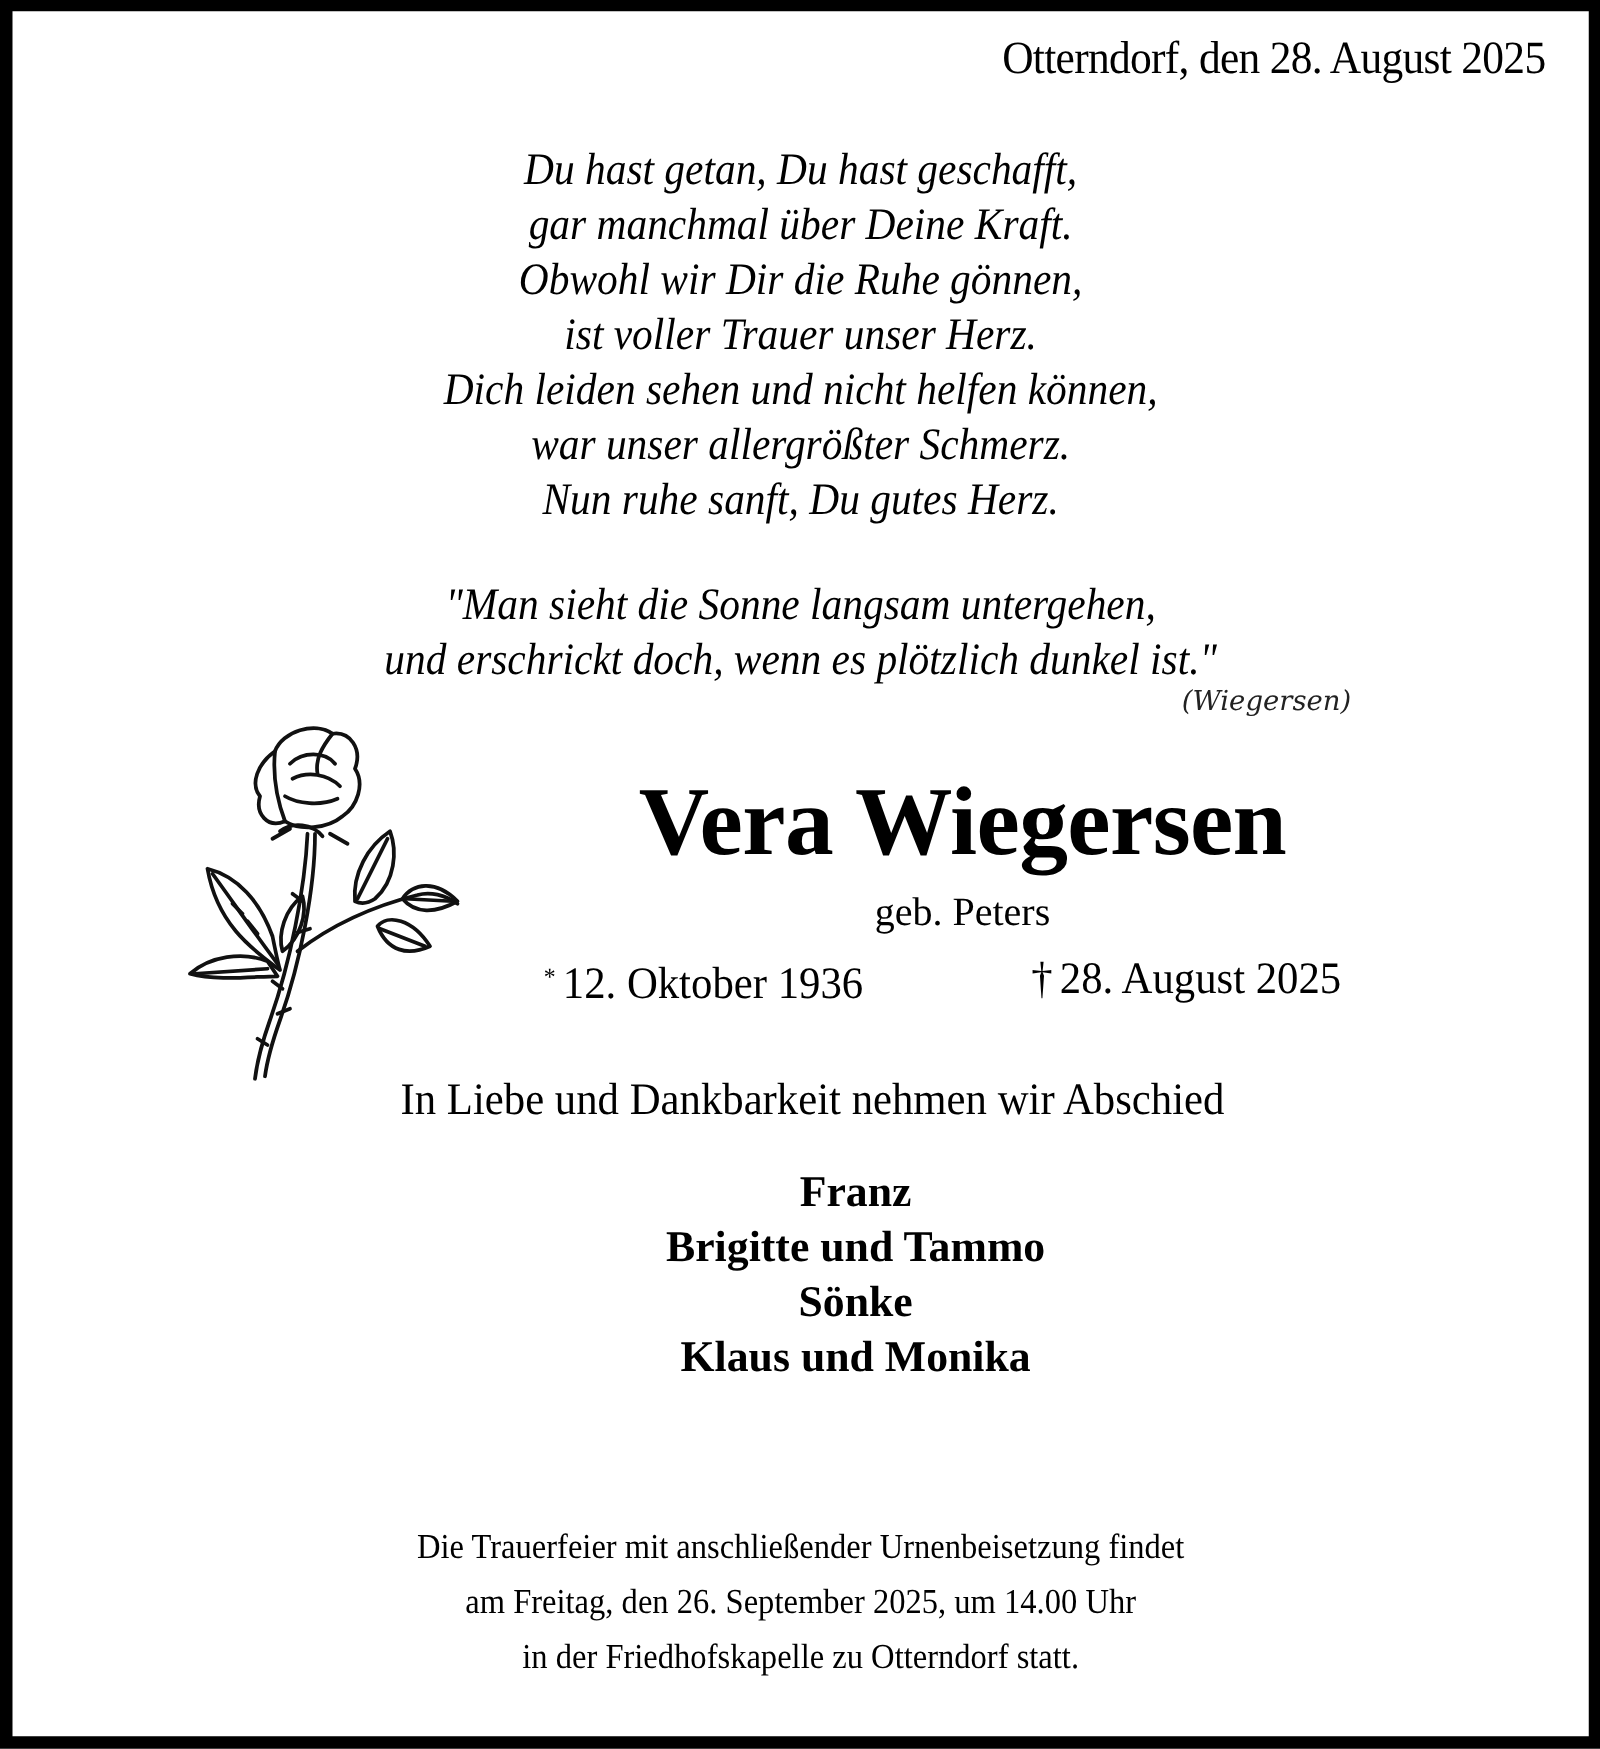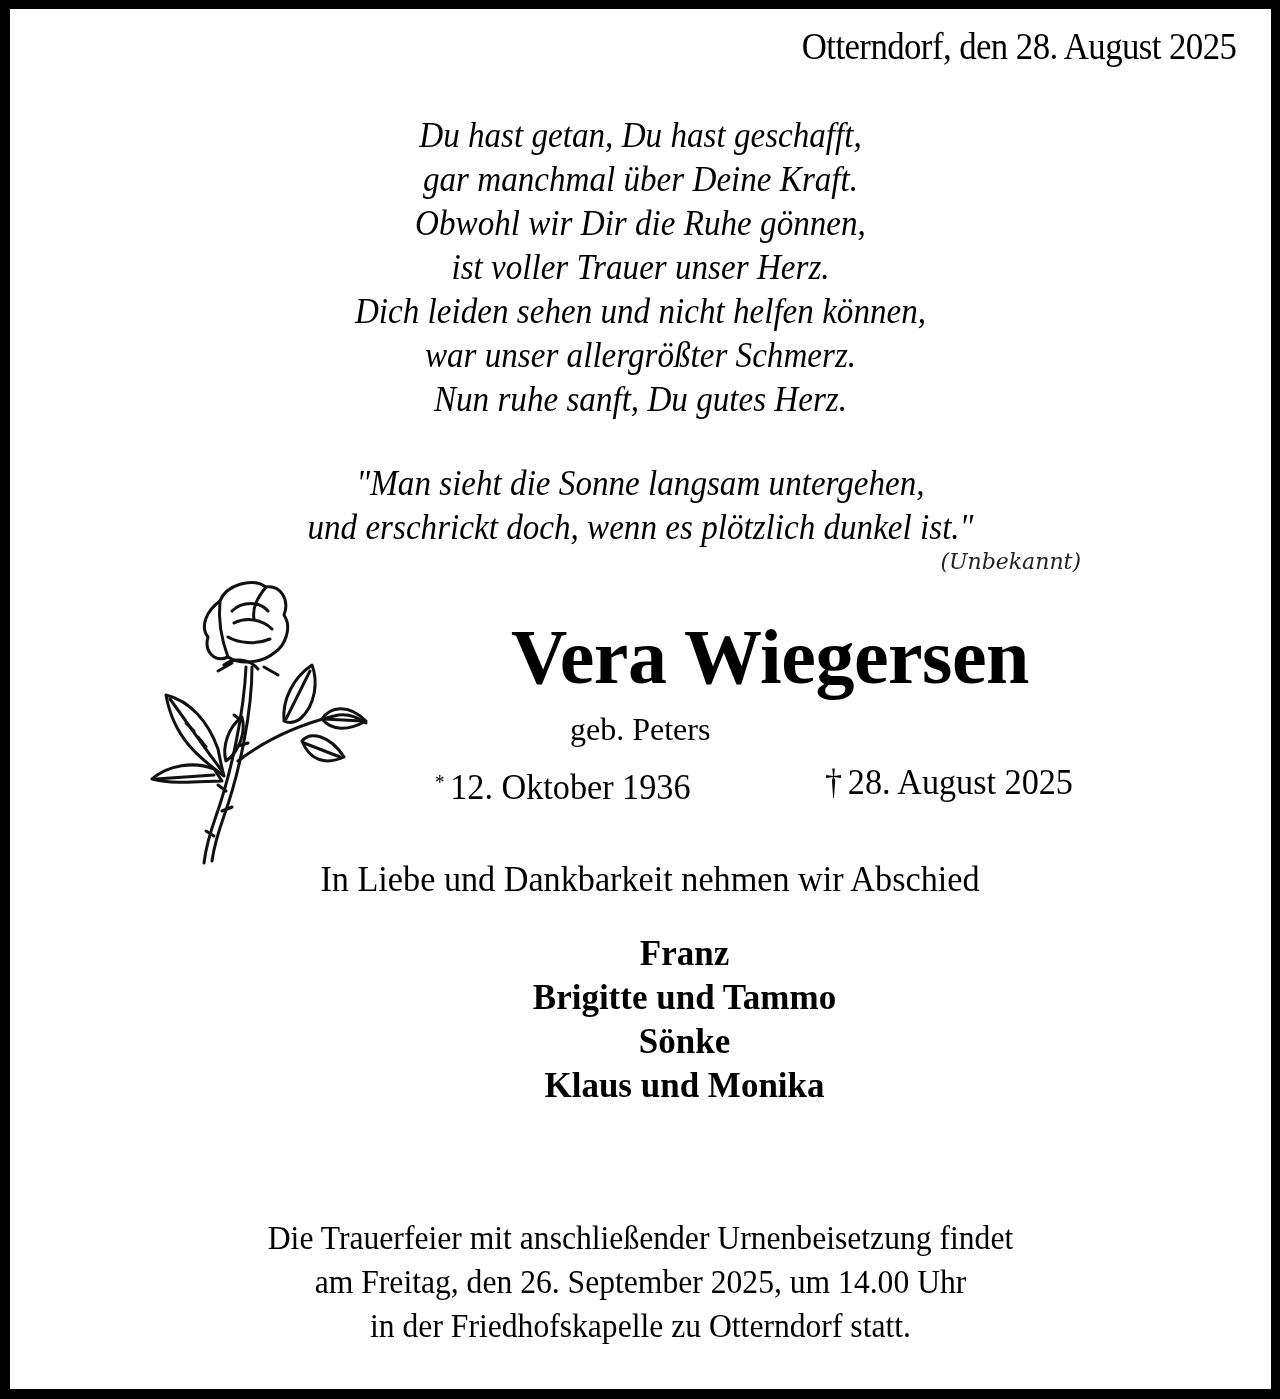--- a/index.html
+++ b/index.html
@@ -82,20 +82,21 @@
       text-align: center;
       font-weight: bold;
       font-size: 78px;
       line-height: 100px;
       letter-spacing: -0.5px;
     }
     .maiden {
       left: 560px;
       width: 400px;
       top: 700px;
+      text-align: center;
       font-size: 32px;
       line-height: 40px;
     }
     .born {
       left: 425px;
       top: 748px;
       font-size: 36px;
       line-height: 50px;
       transform: scaleX(0.95);
       transform-origin: left center;
@@ -136,21 +137,21 @@
       padding-left: 44px;
     }
     .mourners .line {
       display: block;
     }
     .ceremony {
       left: 0;
       width: 1261px;
       top: 1207px;
       text-align: center;
-      font-size: 34px;
+      font-size: 28px;
       line-height: 44px;
     }
     .ceremony .line {
       display: block;
       transform: scaleX(0.93);
     }
   </style>
 </head>
 <body>
 
@@ -165,21 +166,21 @@
     <span class="line">ist voller Trauer unser Herz.</span>
     <span class="line">Dich leiden sehen und nicht helfen können,</span>
     <span class="line">war unser allergrößter Schmerz.</span>
     <span class="line">Nun ruhe sanft, Du gutes Herz.</span>
   </div>
 
   <div class="abs quote">
     <span class="line">"Man sieht die Sonne langsam untergehen,</span>
     <span class="line">und erschrickt doch, wenn es plötzlich dunkel ist."</span>
   </div>
-  <div class="abs quote-author">(Unbekannt)</div>
+  <div class="abs quote-author">(Wiegersen)</div>
 
   <div class="abs rose">
     <svg width="240" height="300" viewBox="0 0 240 300" fill="none" stroke="#111" stroke-width="3" stroke-linecap="round" stroke-linejoin="round">
 
       <path d="M86 30 C 92 14, 118 6, 132 16 C 146 14, 156 28, 150 44 C 158 56, 152 74, 140 82 C 128 92, 106 94, 94 86 C 80 92, 70 80, 74 66 C 66 56, 72 40, 86 30 Z"></path>
       <path d="M98 40 C 108 30, 126 30, 134 40"></path>
       <path d="M100 52 C 112 46, 128 48, 138 58"></path>
       <path d="M94 66 C 104 72, 122 74, 136 68"></path>
       <path d="M86 30 C 84 50, 88 70, 94 86"></path>
       <path d="M132 16 C 124 26, 118 36, 120 48"></path>

